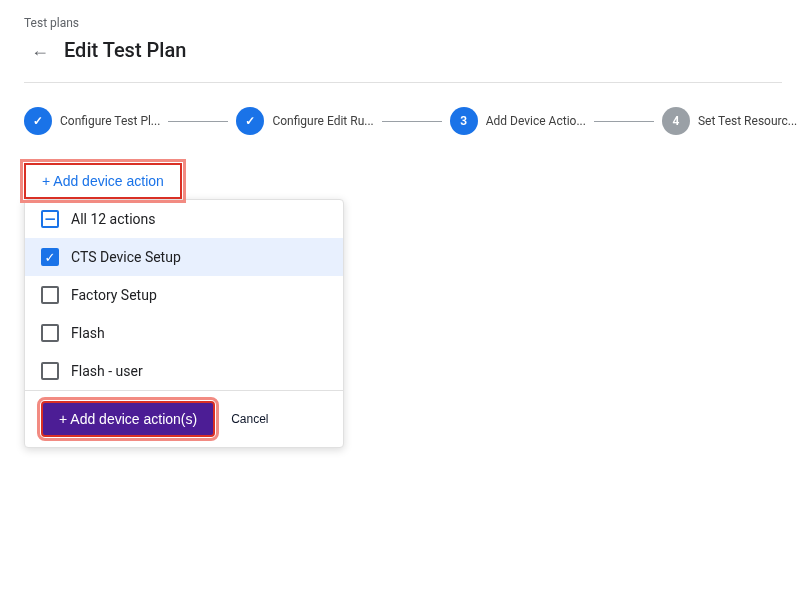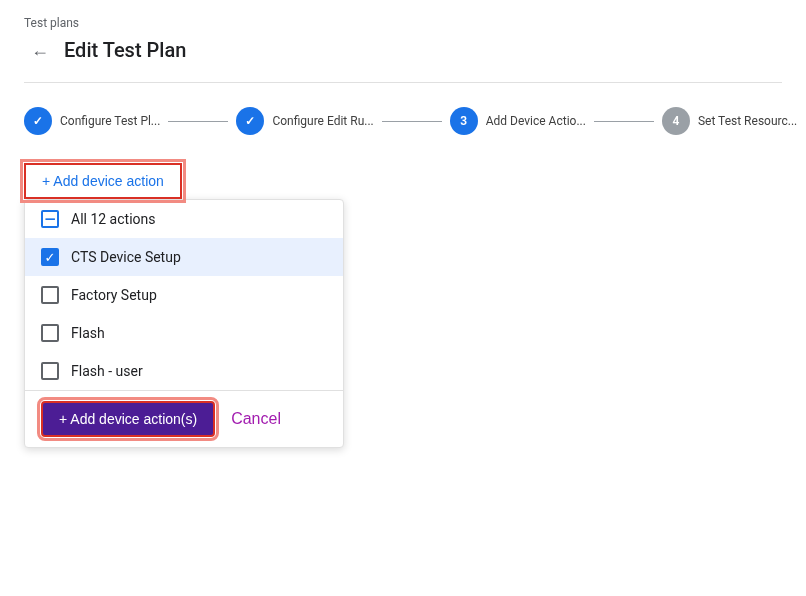--- a/index.html
+++ b/index.html
@@ -214,22 +214,22 @@
       font-size: 14px;
       font-weight: 500;
       cursor: pointer;
       outline: 3px solid #f28b82;
       outline-offset: 1px;
     }
 
     .cancel-btn {
       background: none;
       border: none;
-      color: #a21caf;
-      font-size: 16px;
+      color: #0f172a;
+      font-size: 12px;
       cursor: pointer;
       font-weight: 500;
     }
 
     
     .dropdown-list::-webkit-scrollbar {
       width: 6px;
     }
     .dropdown-list::-webkit-scrollbar-thumb {
       background: #c0c0c0;

